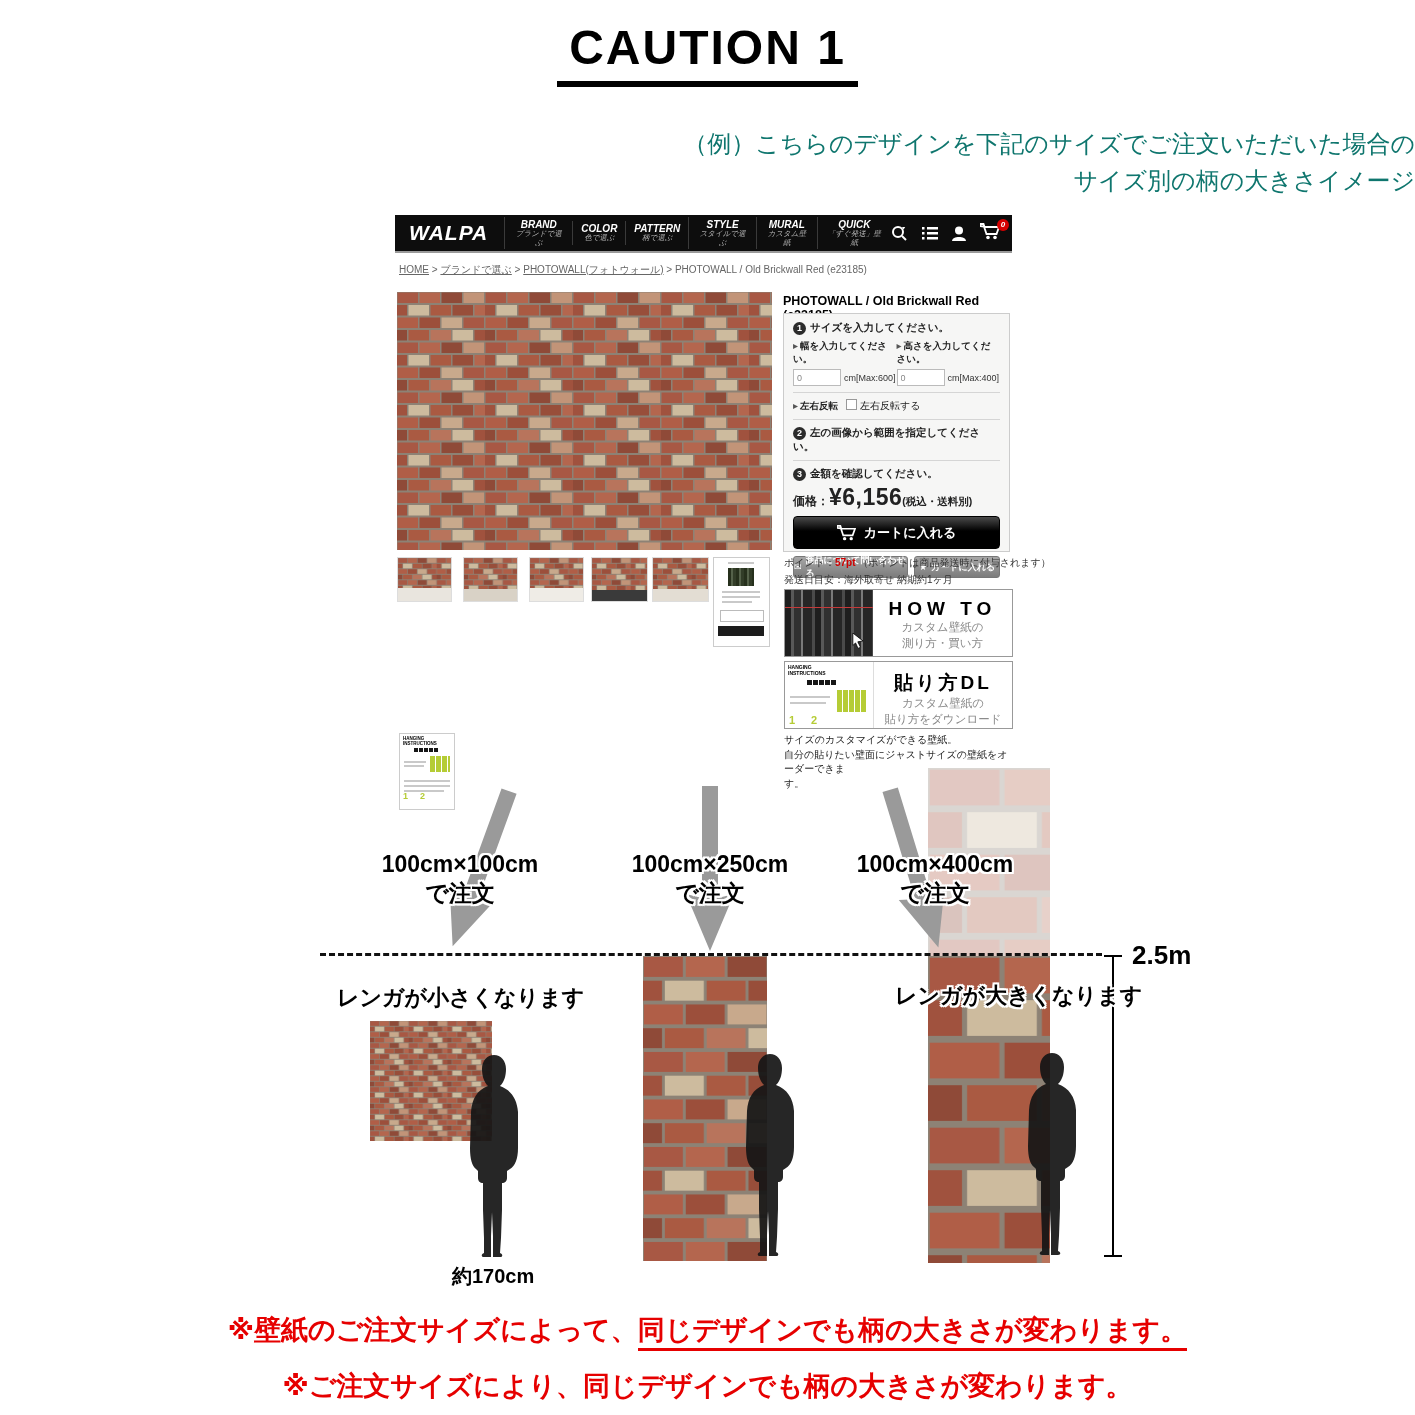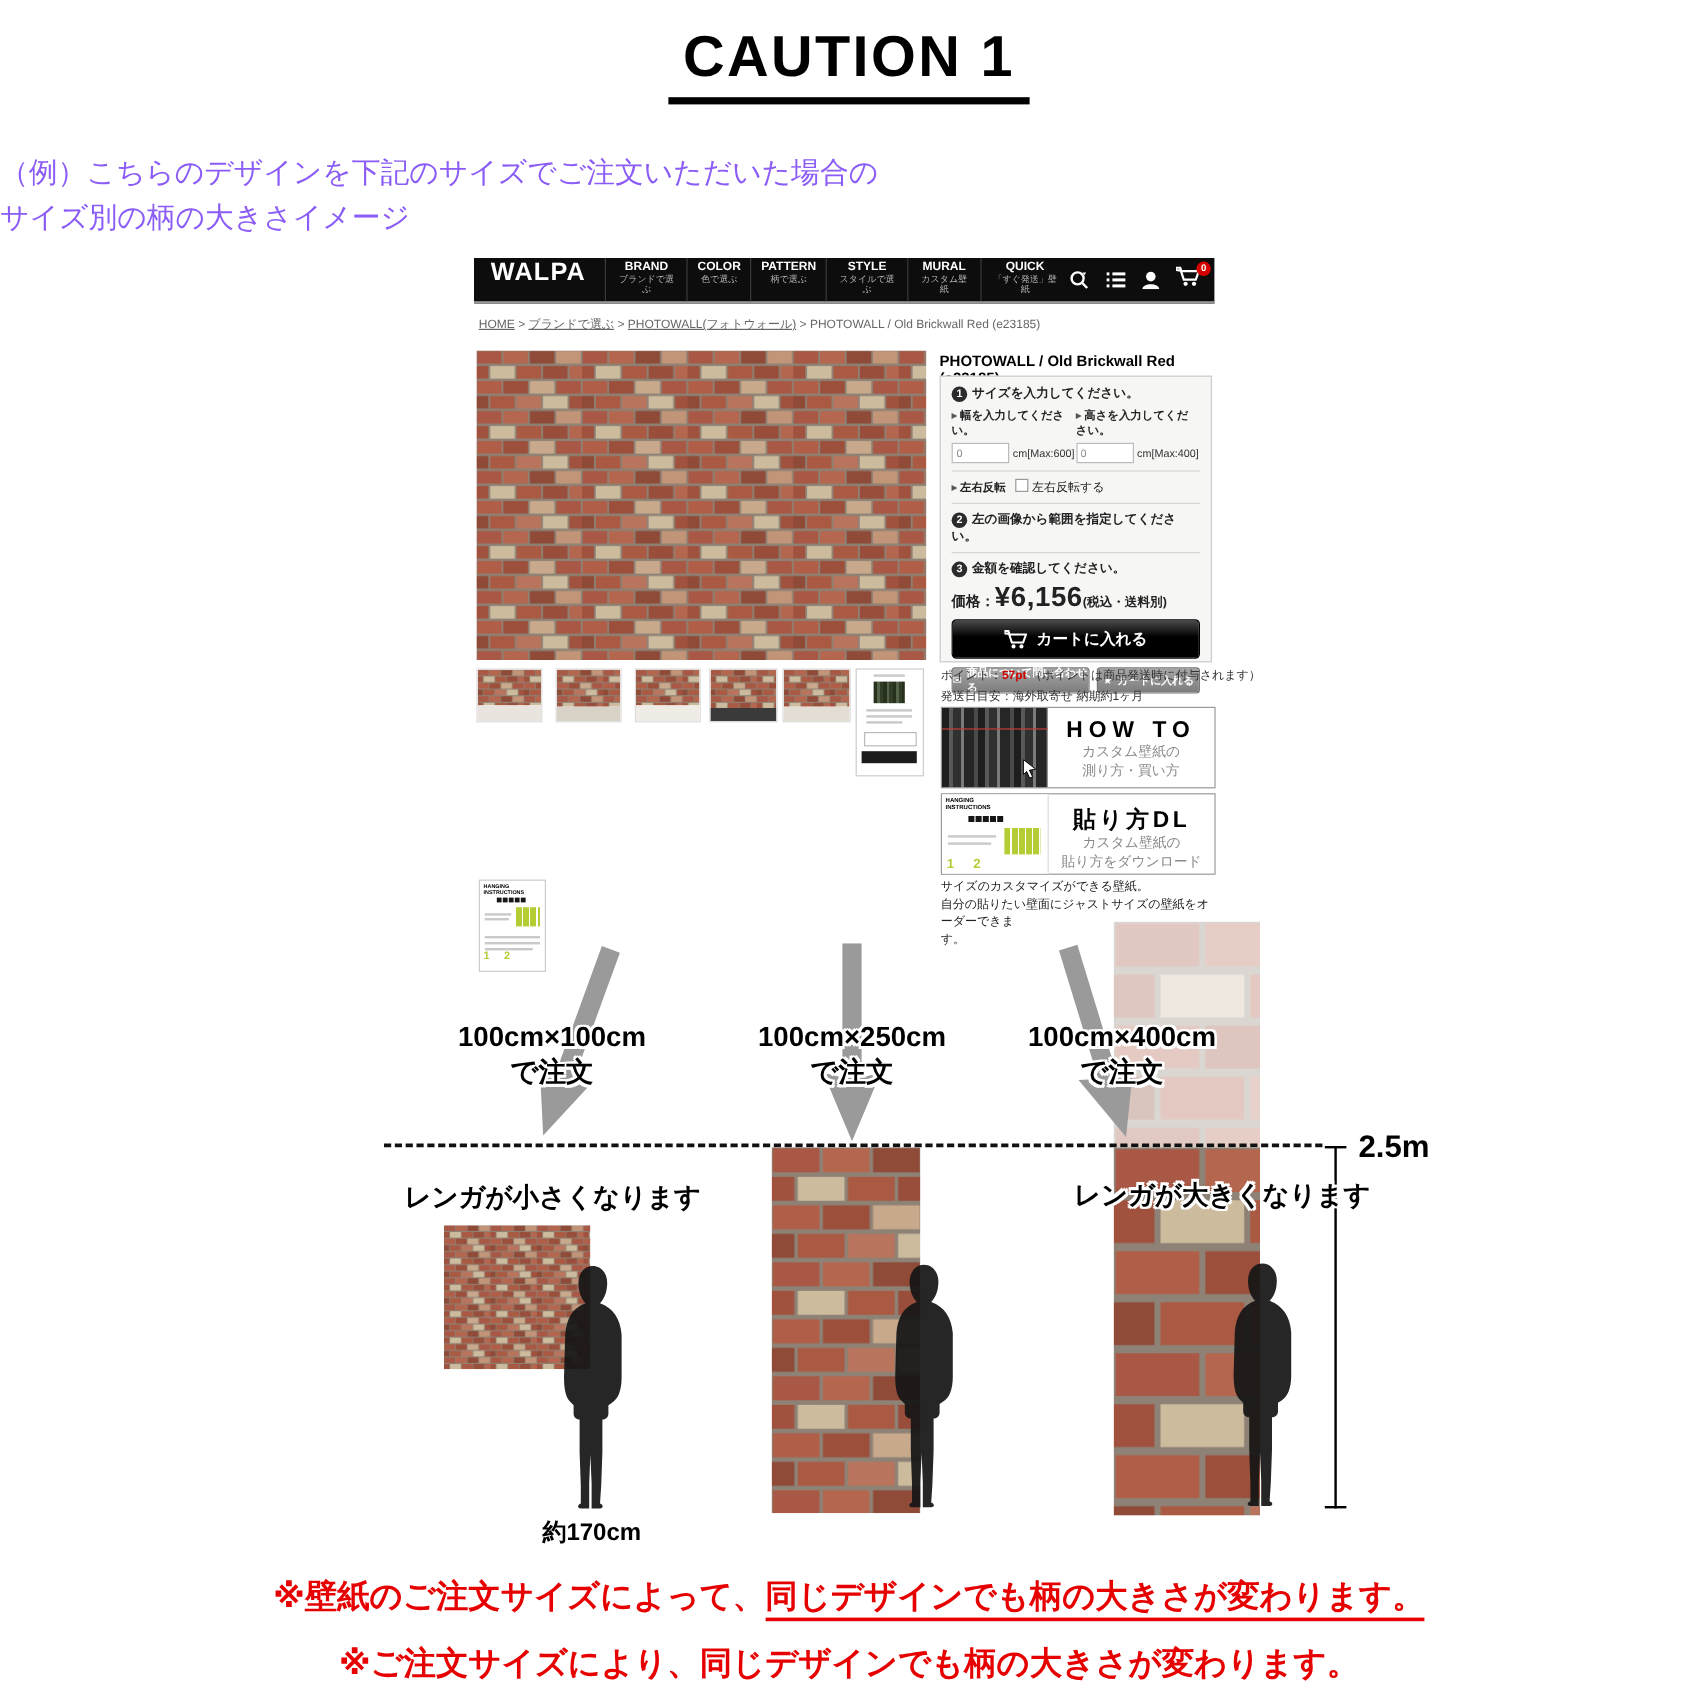--- a/index.html
+++ b/index.html
@@ -5,24 +5,24 @@
 <style>
   html,body{margin:0;padding:0;background:#fff;}
   #page{position:relative;width:1415px;height:1415px;background:#fff;overflow:hidden;
         font-family:"Liberation Sans","DejaVu Sans",sans-serif;color:#000;}
   .abs{position:absolute;}
   .b{font-weight:bold;}
   
   .caution{width:100%;top:20px;text-align:center;}
   .caution span{display:inline-block;font-size:48px;font-weight:800;letter-spacing:2px;
         border-bottom:6px solid #000;padding:0 12px 6px;}
-  .subtitle{width:100%;font-size:24px;color:#8b5cf6;text-align:left;}
+  .subtitle{width:100%;font-size:24px;color:#0f766e;text-align:right;}
   
   .navbar{left:395px;top:215px;width:617px;height:36px;background:#0d0d0d;display:flex;
-        border-bottom:2px solid #9a9a9a;}
+        align-items:center;border-bottom:2px solid #9a9a9a;font-style:italic;}
   .logo{color:#fff;font-size:21px;font-weight:bold;letter-spacing:1px;padding:0 16px 0 14px;}
   .nitem{border-left:1px solid #3a3a3a;padding:2px 8px;text-align:center;line-height:1.15;cursor:pointer;}
   .nitem .nl{color:#fff;font-size:10px;font-weight:bold;}
   .nitem .ns{color:#b5b5b5;font-size:7.5px;}
   .navicons{margin-left:auto;display:flex;align-items:center;gap:13px;padding-right:12px;}
   .cartwrap{position:relative;}
   .badge{position:absolute;right:-9px;top:-4px;width:12px;height:12px;border-radius:50%;
         background:#d70000;color:#fff;font-size:8px;font-weight:bold;text-align:center;line-height:12px;}
   
   .crumbs{left:399px;top:263px;width:612px;font-size:10px;color:#666;}

